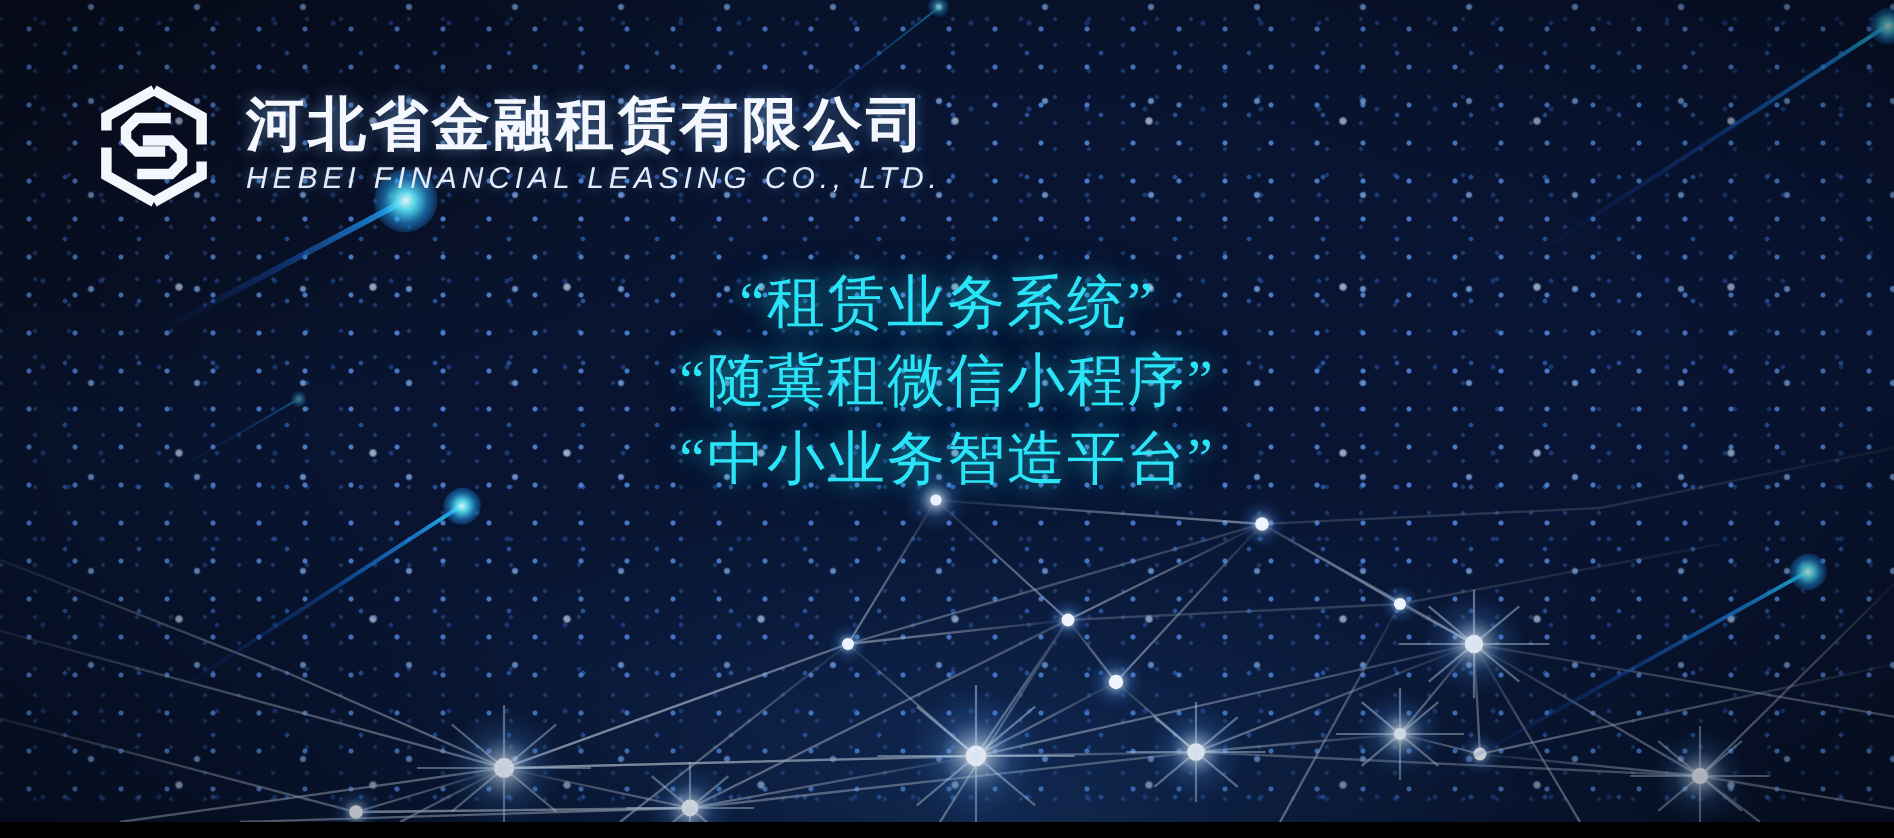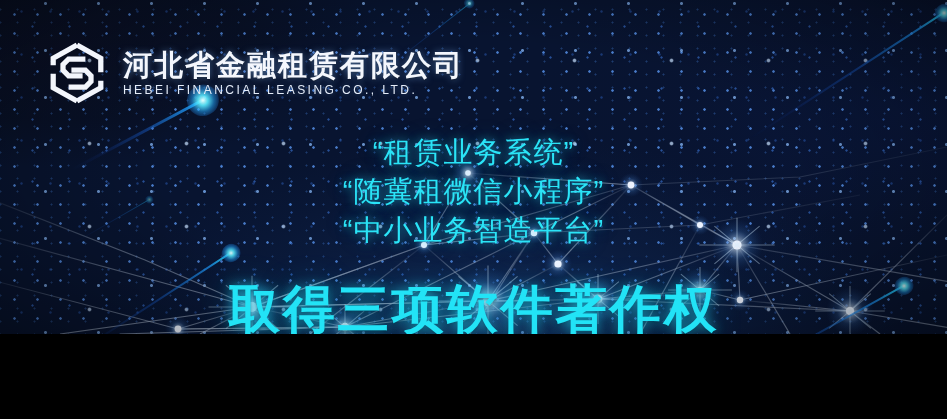--- a/index.html
+++ b/index.html
@@ -5,21 +5,21 @@
   * { margin:0; padding:0; box-sizing:border-box; }
   html,body { background:#000; }
   body {
     font-family:"Liberation Sans", sans-serif;
     -webkit-font-smoothing:antialiased;
   }
 
   #banner {
     position:relative;
     width:947px;
-    height:334px;
+    height:411px;
     overflow:hidden;
     background:#050d22;
   }
 
   
   .sky-base {
     position:absolute; inset:0;
     background:
       radial-gradient(ellipse 62% 58% at 52% 104%, #123a7e 0%, #0e2a5e 28%, #0b1d45 55%, #081530 80%, #060f24 100%),
       linear-gradient(180deg, #070f26 0%, #081430 32%, #0a1c42 62%, #0b2category 100%);
@@ -91,28 +91,29 @@
   }
   .logo-mark { width:70px; height:70px; flex:0 0 auto; }
   .logo-text { padding-top:2px; }
   .logo-cn {
     font-size:29px; font-weight:700; color:#f4f7fd;
     letter-spacing:2.0px; line-height:1.04;
     text-shadow:0 0 7px rgba(130,185,255,0.55), 0 1px 2px rgba(0,0,0,0.55);
     white-space:nowrap;
   }
   .logo-en {
-    font-size:12px; font-weight:400; color:#e4ecf8;
+    font-size:15px; font-weight:400; color:#e4ecf8;
     letter-spacing:2.45px; line-height:1.25; margin-top:3px;
     text-shadow:0 0 6px rgba(120,175,255,0.45);
     white-space:nowrap;
-  }
-
-  
-  .copy { position:absolute; left:0; right:0; top:133px; text-align:center; }
+    font-style:italic;
+  }
+
+  
+  .copy { position:absolute; left:0; right:0; top:133px; text-align:center;font-family:Liberation Serif, serif; }
   .quote-line {
     font-size:29px; font-weight:500; color:#2ae4f7;
     letter-spacing:1.0px; line-height:39px;
     text-shadow:0 0 10px rgba(42,228,247,0.55), 0 0 22px rgba(30,170,230,0.35);
     white-space:nowrap;
   }
   .headline {
     position:absolute; left:0; right:0; top:283px; text-align:center;
     font-size:52px; font-weight:700; color:#22e3f6;
     letter-spacing:2.5px; line-height:1;
@@ -296,15 +297,14 @@
       <div class="logo-en">HEBEI FINANCIAL LEASING CO., LTD.</div>
     </div>
   </div>
 
   <div class="copy">
     <div class="quote-line">“租赁业务系统”</div>
     <div class="quote-line">“随冀租微信小程序”</div>
     <div class="quote-line">“中小业务智造平台”</div>
   </div>
 
-  <div class="headline">取得三项软件著作权</div>
 
 </div>
 
 </body></html>

